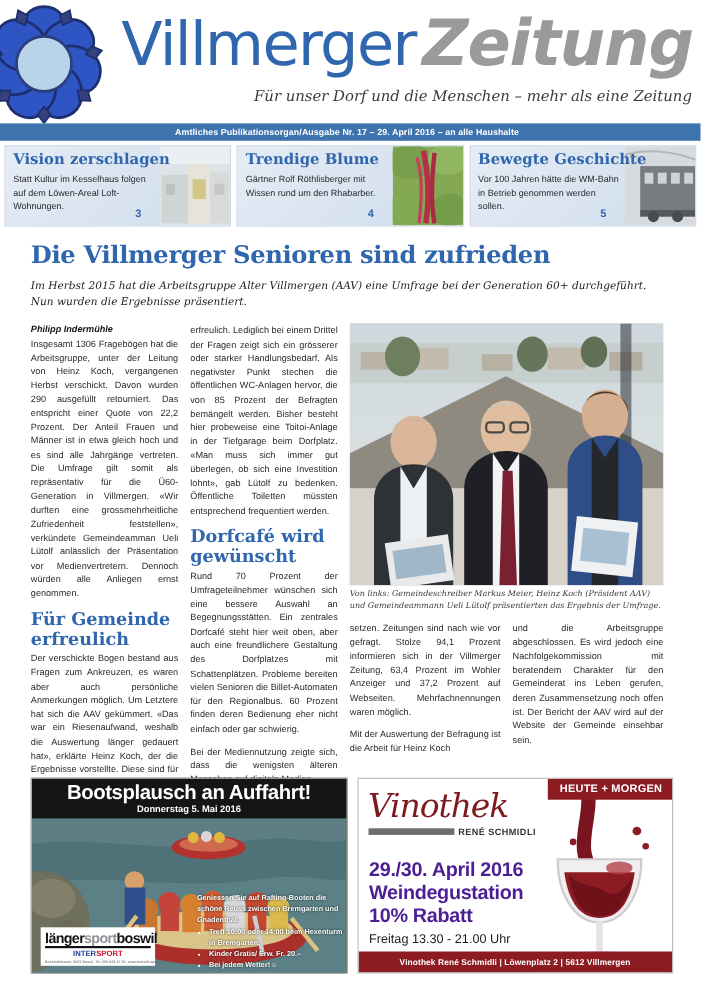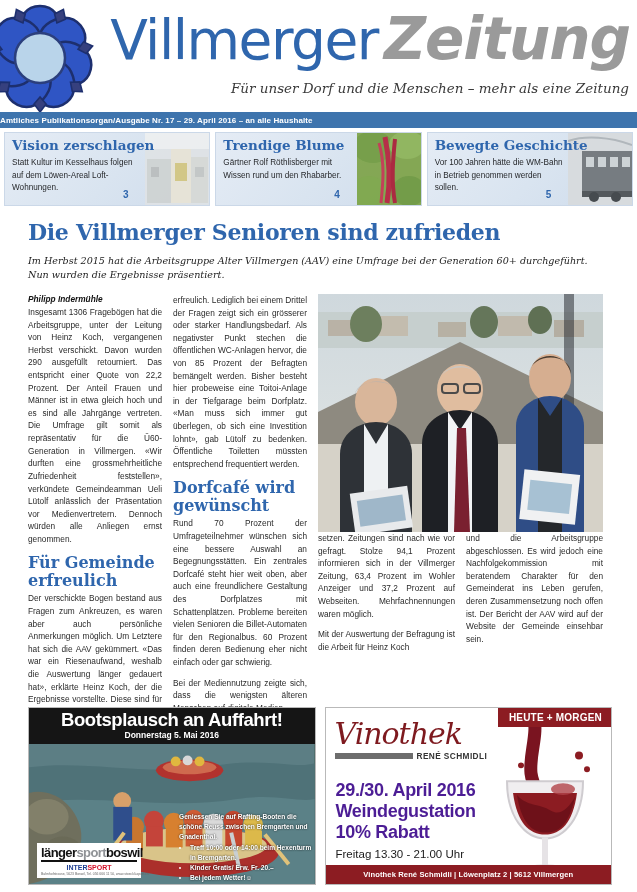--- a/index.html
+++ b/index.html
@@ -65,21 +65,21 @@
     color: #3a3a3a;
     white-space: nowrap;
   }
 
   
   .blue-bar {
     background: #3e74ad;
     height: 16px;
     display: flex;
     align-items: center;
-    justify-content: flex-start;
+    justify-content: center;
     padding-right: 6px;
     box-sizing: border-box;
   }
   .blue-bar-text {
     color: #ffffff;
     font-size: 8px;
     font-weight: bold;
     letter-spacing: 0.1px;
     white-space: nowrap;
   }
@@ -594,20 +594,21 @@
           <path d="M130,118 L142,136 L154,118 L154,238 L130,238 Z" fill="#f2f3f5"></path>
           <path d="M139,134 L148,134 L152,238 L136,238 Z" fill="#7a2030"></path>
 
           <ellipse cx="232" cy="84" rx="21" ry="24" fill="#d6ae90"></ellipse>
           <path d="M211,80 C213,58 253,58 253,80 C250,68 242,62 232,62 C222,62 213,68 211,80 Z" fill="#4a3c30"></path>
           <path d="M198,238 L198,132 C198,114 216,102 232,102 C249,102 266,114 266,132 L266,238 Z" fill="#2f4d86"></path>
           <path d="M220,104 L232,122 L244,104 L244,238 L220,238 Z" fill="#24272b"></path>
           <rect x="204" y="178" width="56" height="50" fill="#f0f1f2" transform="rotate(6 232 200)"></rect>
           <rect x="211" y="188" width="42" height="30" fill="#a7c1d3" transform="rotate(6 232 200)"></rect>
         </svg>
+        <div class="photo-caption">Von links: Gemeindeschreiber Markus Meier, Heinz Koch (Präsident AAV) und Gemeindeammann Ueli Lütolf präsentierten das Ergebnis der Umfrage.</div>
       </div>
 
       <div class="subcols">
         <div class="subcol">
           <p class="body">setzen. Zeitungen sind nach wie vor gefragt. Stolze 94,1 Prozent informieren sich in der Villmerger Zeitung, 63,4 Prozent im Wohler Anzeiger und 37,2 Prozent auf Webseiten. Mehrfachnennungen waren möglich.</p>
           <p class="body">Mit der Auswertung der Befragung ist die Arbeit für Heinz Koch</p>
         </div>
         <div class="subcol">
           <p class="body">und die Arbeitsgruppe abgeschlossen. Es wird jedoch eine Nachfolgekommission mit beratendem Charakter für den Gemeinderat ins Leben gerufen, deren Zusammensetzung noch offen ist. Der Bericht der AAV wird auf der Website der Gemeinde einsehbar sein.</p>
         </div>

